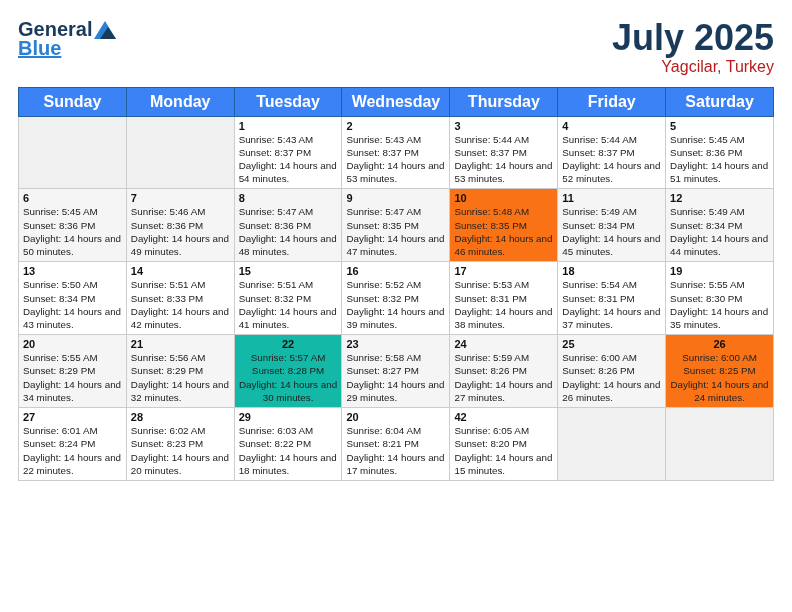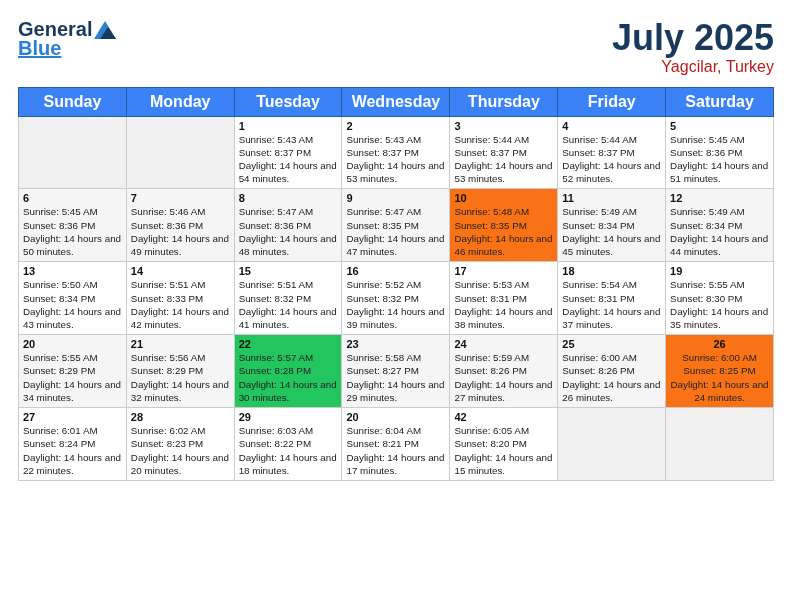--- a/index.html
+++ b/index.html
@@ -216,21 +216,21 @@
         </tr>
         <tr>
           <td style="background: rgb(245, 245, 245);">
             <span class="day-num">20</span>
             <div class="day-info">Sunrise: 5:55 AM<br>Sunset: 8:29 PM<br>Daylight: 14 hours and 34 minutes.</div>
           </td>
           <td style="background: rgb(245, 245, 245);">
             <span class="day-num">21</span>
             <div class="day-info">Sunrise: 5:56 AM<br>Sunset: 8:29 PM<br>Daylight: 14 hours and 32 minutes.</div>
           </td>
-          <td style="background: #22c55e;">
+          <td style="background: #14b8a6; text-align: center;">
             <span class="day-num">22</span>
             <div class="day-info">Sunrise: 5:57 AM<br>Sunset: 8:28 PM<br>Daylight: 14 hours and 30 minutes.</div>
           </td>
           <td style="background: rgb(245, 245, 245);">
             <span class="day-num">23</span>
             <div class="day-info">Sunrise: 5:58 AM<br>Sunset: 8:27 PM<br>Daylight: 14 hours and 29 minutes.</div>
           </td>
           <td style="background: rgb(245, 245, 245);">
             <span class="day-num">24</span>
             <div class="day-info">Sunrise: 5:59 AM<br>Sunset: 8:26 PM<br>Daylight: 14 hours and 27 minutes.</div>

